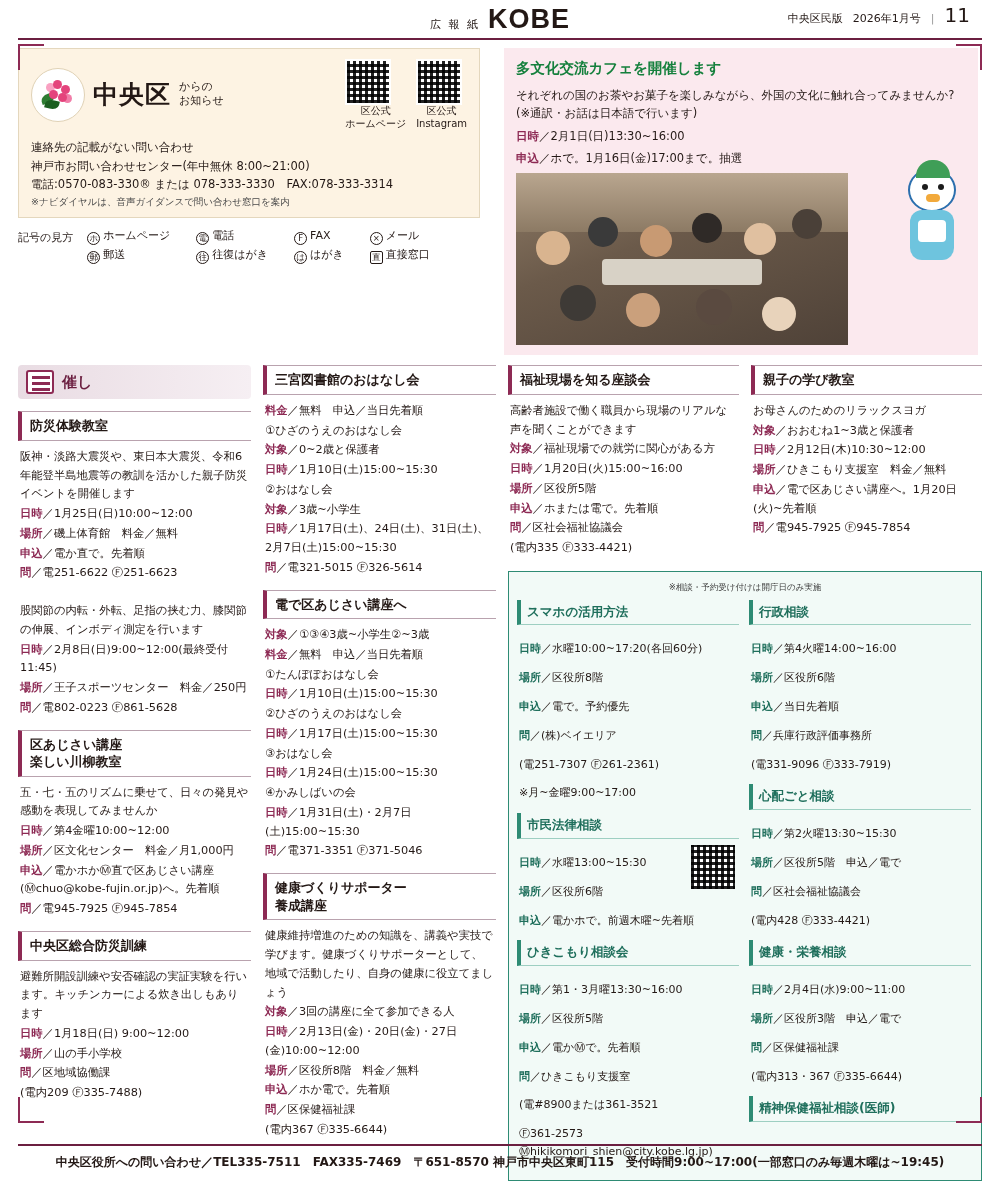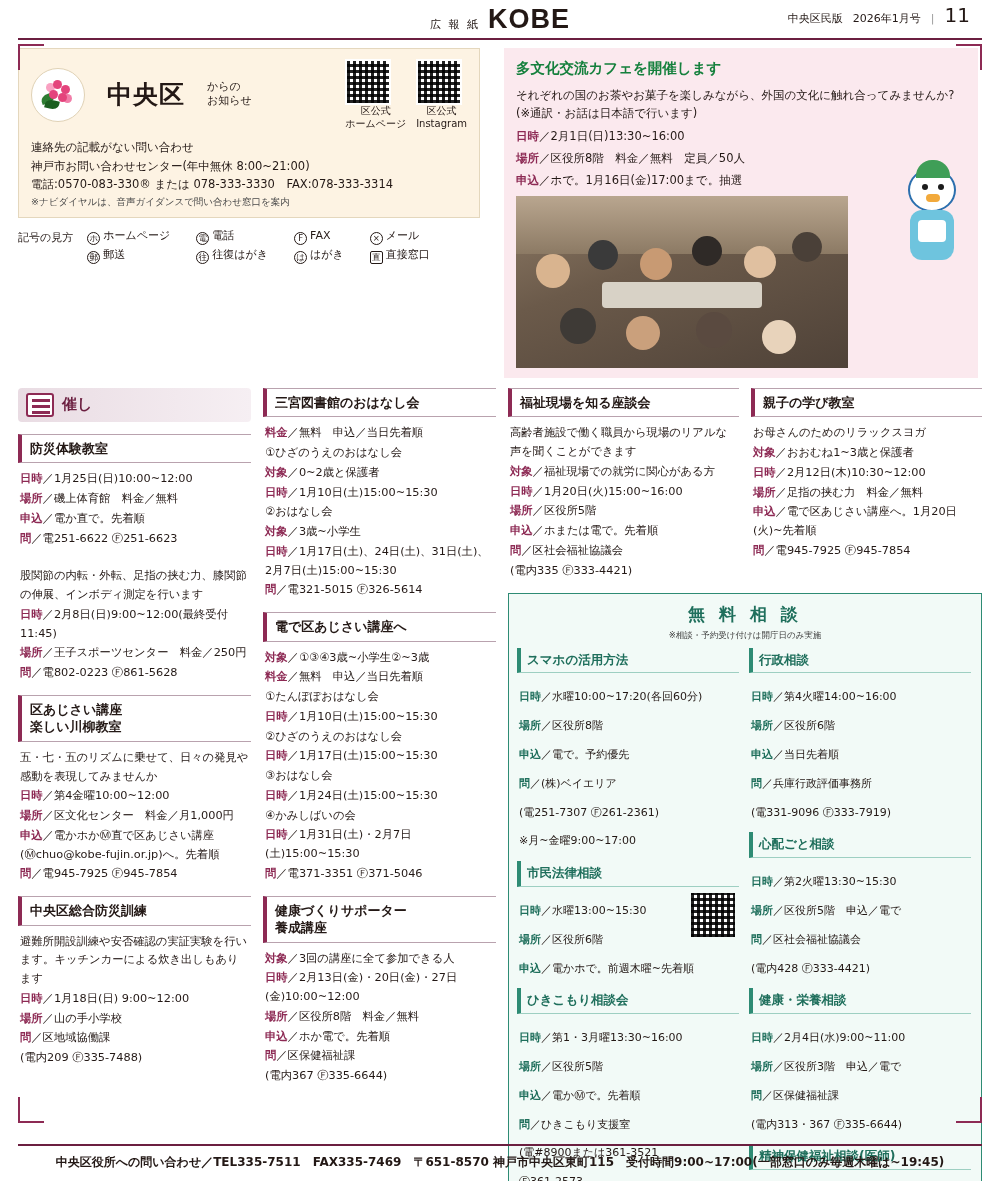--- a/index.html
+++ b/index.html
@@ -29,21 +29,21 @@
   .corner.tl { top:44px; left:18px; }
   .corner.tr { top:44px; right:18px; }
   .corner.bl { bottom:58px; left:18px; }
   .corner.br { bottom:58px; right:18px; }
 
   
   .top-row { display:flex; gap:12px; margin-top:8px; }
   .notice-box {
     width:462px; background:#fdf3e3; border:1px solid #e4d7bd; padding:10px 12px 8px 12px;
   }
-  .notice-head { display:flex; align-items:center; gap:22px; }
+  .notice-head { display:flex; align-items:center; gap:8px; }
   .badge-circle {
     width:54px; height:54px; border-radius:50%; background:#ffffff; border:1px solid #e0d2b6;
     display:flex; align-items:center; justify-content:center; position:relative; flex:0 0 auto;
   }
   .flower { position:relative; width:34px; height:30px; }
   .flower .leaf { position:absolute; width:14px; height:9px; background:#2e7d32; border-radius:60% 0 60% 0; }
   .flower .leaf.l1 { left:0; top:14px; transform:rotate(-18deg); }
   .flower .leaf.l2 { left:4px; top:20px; transform:rotate(14deg); background:#1b5e20;}
   .flower .pet { position:absolute; width:9px; height:9px; border-radius:50%; background:#e4447c; }
   .flower .pet.p1{ left:12px; top:0;}
@@ -218,21 +218,20 @@
           <div><span class="mk">は</span><span>はがき</span></div>
           <div><span class="mk sq">直</span><span>直接窓口</span></div>
         </div>
       </div>
     </div>
 
     <div class="cafe">
       <h3>多文化交流カフェを開催します</h3>
       <p>それぞれの国のお茶やお菓子を楽しみながら、外国の文化に触れ合ってみませんか?(※通訳・お話は日本語で行います)</p>
       <p><span class="lbl">日時</span><span>／2月1日(日)13:30~16:00</span></p>
-      <p><span class="lbl">場所</span><span>／区役所8階　料金／無料　定員／50人</span></p>
       <p><span class="lbl">申込</span><span>／ホで。1月16日(金)17:00まで。抽選</span></p>
 
       <div class="cafe-photo">
         <div style="position:absolute;inset:0;background:linear-gradient(160deg,#8e7b66 0%,#6b5a4a 40%,#4f4238 100%)"></div>
         <div style="position:absolute;left:0;top:0;width:100%;height:34%;background:linear-gradient(180deg,#b9a68f,#8c7a64)"></div>
         <div class="pp" style="left:20px;top:58px;width:34px;height:34px;background:#d9b48f"></div>
         <div class="pp" style="left:72px;top:44px;width:30px;height:30px;background:#3a3a3a"></div>
         <div class="pp" style="left:124px;top:52px;width:32px;height:32px;background:#c89a73"></div>
         <div class="pp" style="left:176px;top:40px;width:30px;height:30px;background:#2f2a27"></div>
         <div class="pp" style="left:228px;top:50px;width:32px;height:32px;background:#e0c0a0"></div>
@@ -260,20 +259,21 @@
 
     <div class="col">
       <div class="sec-head">
         <span class="ico"></span>
         <span class="t">催し</span>
       </div>
 
       <div class="card">
         <div class="card-title">防災体験教室</div>
         <div class="card-body">
+          <p>阪神・淡路大震災や、東日本大震災、令和6年能登半島地震等の教訓を活かした親子防災イベントを開催します</p>
           <p><span class="lbl">日時</span><span>／1月25日(日)10:00~12:00</span></p>
           <p><span class="lbl">場所</span><span>／磯上体育館　料金／無料</span></p>
           <p><span class="lbl">申込</span><span>／電か直で。先着順</span></p>
           <p><span class="lbl">問</span><span>／電251-6622 Ⓕ251-6623</span></p>
         </div>
       </div>
 
       <div class="card">
         <div class="card-body">
           <p>股関節の内転・外転、足指の挟む力、膝関節の伸展、インボディ測定を行います</p>
@@ -336,20 +336,21 @@
           <p><span>④かみしばいの会</span></p>
           <p><span class="lbl">日時</span><span>／1月31日(土)・2月7日(土)15:00~15:30</span></p>
           <p><span class="lbl">問</span><span>／電371-3351 Ⓕ371-5046</span></p>
         </div>
       </div>
 
       <div class="card">
         <div class="card-title" style="white-space:pre-line">健康づくりサポーター
 養成講座</div>
         <div class="card-body">
+          <p>健康維持増進のための知識を、講義や実技で学びます。健康づくりサポーターとして、地域で活動したり、自身の健康に役立てましょう</p>
           <p><span class="lbl">対象</span><span>／3回の講座に全て参加できる人</span></p>
           <p><span class="lbl">日時</span><span>／2月13日(金)・20日(金)・27日(金)10:00~12:00</span></p>
           <p><span class="lbl">場所</span><span>／区役所8階　料金／無料</span></p>
           <p><span class="lbl">申込</span><span>／ホか電で。先着順</span></p>
           <p><span class="lbl">問</span><span>／区保健福祉課</span></p>
           <p><span>(電内367 Ⓕ335-6644)</span></p>
         </div>
       </div>
     </div>
 
@@ -370,30 +371,29 @@
           </div>
         </div>
 
         <div class="col">
           <div class="card" style="margin-top:0">
             <div class="card-title">親子の学び教室</div>
             <div class="card-body">
               <p>お母さんのためのリラックスヨガ</p>
               <p><span class="lbl">対象</span><span>／おおむね1~3歳と保護者</span></p>
               <p><span class="lbl">日時</span><span>／2月12日(木)10:30~12:00</span></p>
-              <p><span class="lbl">場所</span><span>／足指の挟む力　料金／無料</span></p>
+              <p><span class="lbl">場所</span><span>／ひきこもり支援室　料金／無料</span></p>
               <p><span class="lbl">申込</span><span>／電で区あじさい講座へ。1月20日(火)~先着順</span></p>
               <p><span class="lbl">問</span><span>／電945-7925 Ⓕ945-7854</span></p>
             </div>
           </div>
         </div>
       </div>
 
       <div class="free-box">
-        <div class="free-title">無 料 相 談</div>
         <div class="free-note">※相談・予約受け付けは開庁日のみ実施</div>
         <div class="free-cols">
 
           <div class="free-col">
             <div class="g-item">
               <div class="g-head">スマホの活用方法</div>
               <div class="g-body">
                 <p><span class="glbl">日時</span><span>／水曜10:00~17:20(各回60分)</span></p>
                 <p><span class="glbl">場所</span><span>／区役所8階</span></p>
                 <p><span class="glbl">申込</span><span>／電で。予約優先</span></p>

